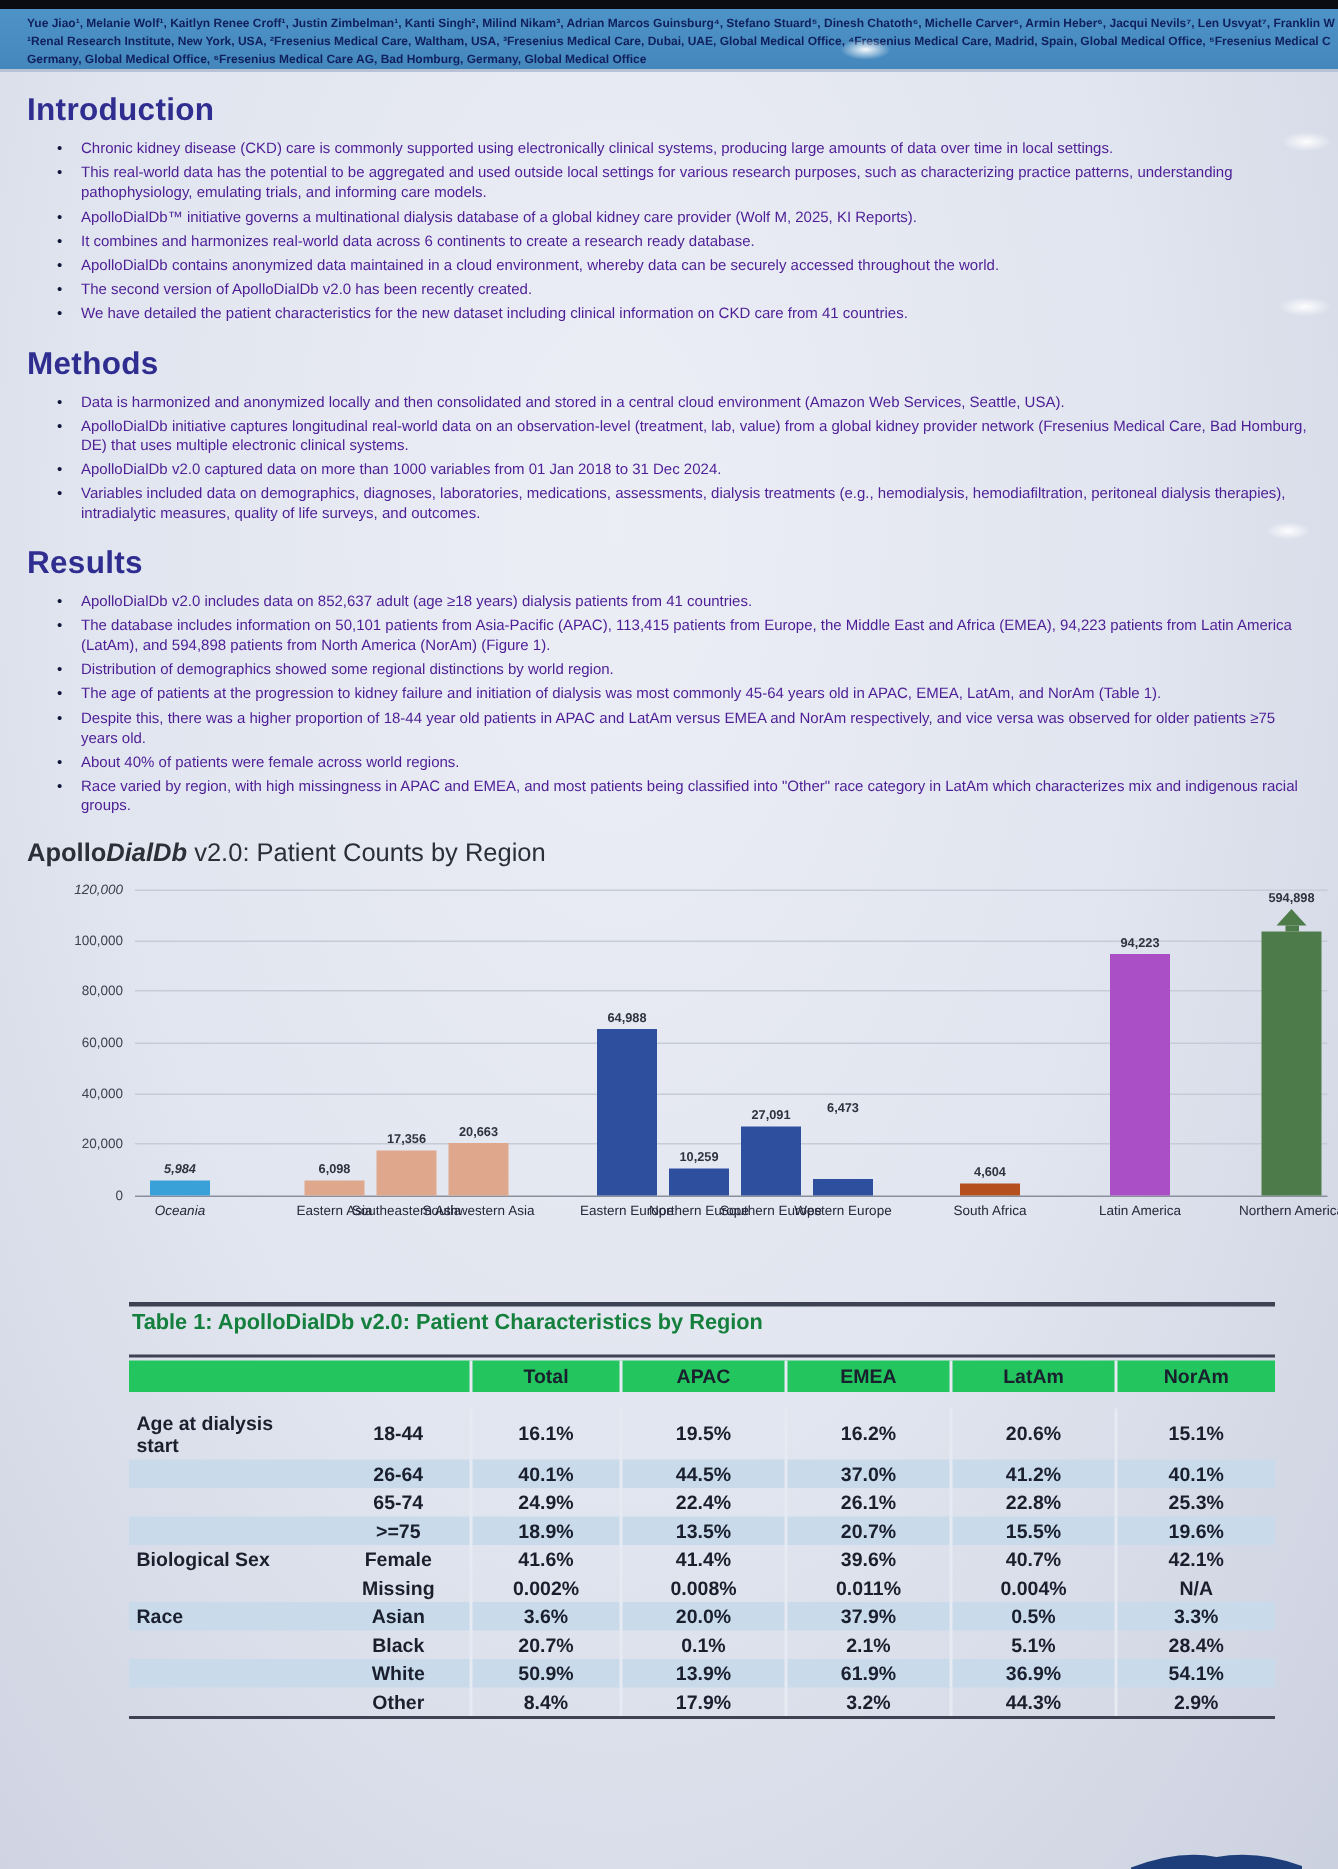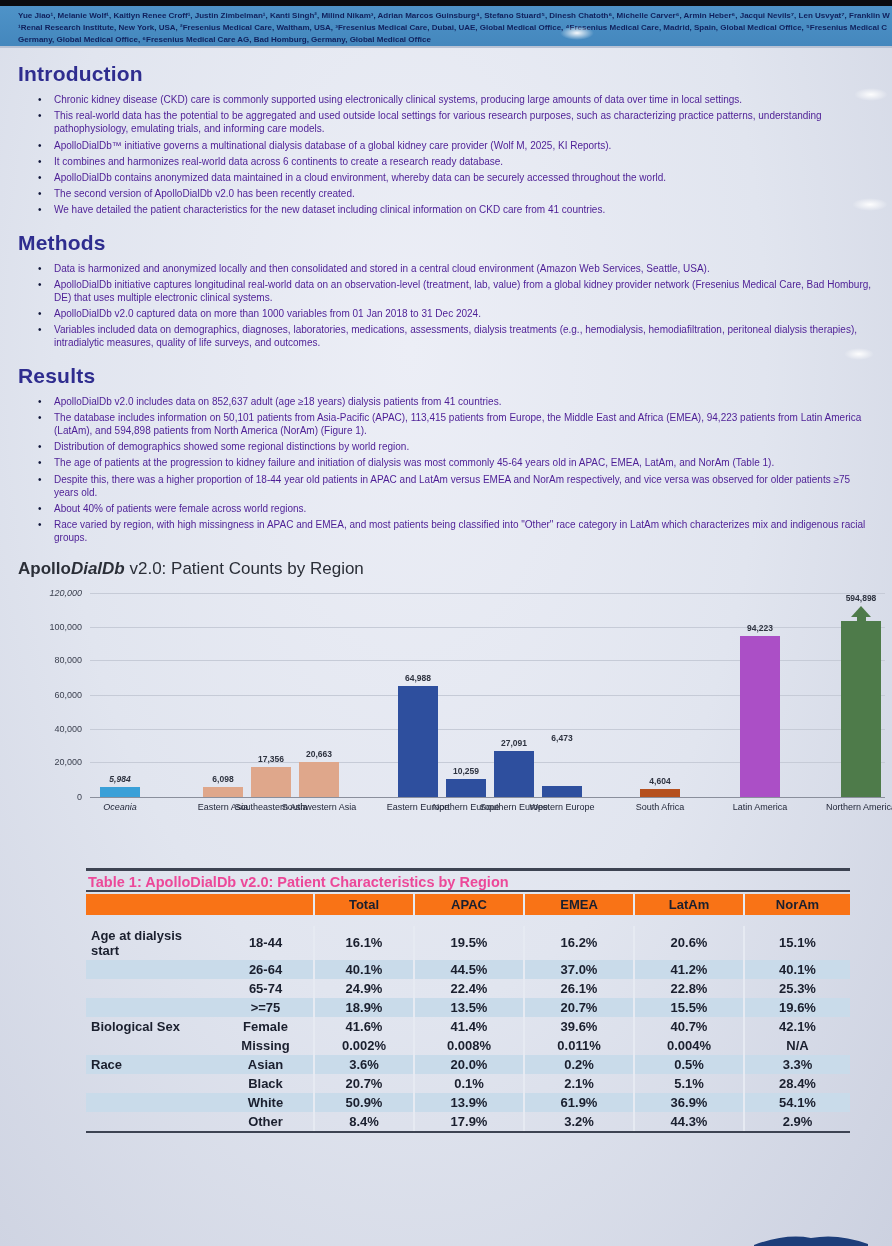--- a/index.html
+++ b/index.html
@@ -54,25 +54,25 @@
   .vlabel { font-size:8.5px; font-weight:700; color:#2e3340; margin-bottom:3px; white-space:nowrap; }
   .xlabel {
     position:absolute; top:100%; left:50%; transform:translateX(-50%);
     margin-top:5px; width:78px; text-align:center; font-size:9px; line-height:1.25; color:#23283a;
   }
   .arrow-tri { width:0; height:0; border-left:10px solid transparent; border-right:10px solid transparent; }
   .arrow-stem { width:9px; }
   
   .tablewrap { margin:30px 0 0 68px; width:764px; border-top:3px solid #3d4352; }
   .tbl-title {
-    font-size:14.5px; font-weight:700; color:#ec4899; padding:3px 2px 0;
+    font-size:14.5px; font-weight:700; color:#15803d; padding:3px 2px 13px;
     border-bottom:2px solid #3d4352;
   }
   table.t1 { width:100%; border-collapse:collapse; margin-top:2px; font-size:13px; color:#1a1f2e; }
-  table.t1 th { background:#f97316; font-weight:700; padding:3px 4px; text-align:center; }
+  table.t1 th { background:#22c55e; font-weight:700; padding:3px 4px; text-align:center; }
   table.t1 td { padding:2px 5px; height:18px; font-weight:700; text-align:center; }
   table.t1 td.g { text-align:left; }
   table.t1 tr.alt td { background:#c9dbea; }
   table.t1 td.vsep, table.t1 th.vsep { border-left:2px solid #e6eaf2; }
   table.t1 tr.spacer td { height:11px; background:transparent !important; }
   .tbl-bottom { border-bottom:2px solid #3d4352; }
   
   .glare { position:absolute; border-radius:50%; background:radial-gradient(rgba(255,255,255,.95), rgba(255,255,255,0) 70%); pointer-events:none; }
   .logo { position:absolute; left:752px; top:1232px; width:118px; height:14px; overflow:hidden; }
 </style>
@@ -285,21 +285,21 @@
             <td class="vsep">0.008%</td>
             <td class="vsep">0.011%</td>
             <td class="vsep">0.004%</td>
             <td class="vsep">N/A</td>
           </tr>
           <tr class="alt">
             <td class="g">Race</td>
             <td>Asian</td>
             <td class="vsep">3.6%</td>
             <td class="vsep">20.0%</td>
-            <td class="vsep">0.2%</td>
+            <td class="vsep">37.9%</td>
             <td class="vsep">0.5%</td>
             <td class="vsep">3.3%</td>
           </tr>
           <tr>
             <td class="g"></td>
             <td>Black</td>
             <td class="vsep">20.7%</td>
             <td class="vsep">0.1%</td>
             <td class="vsep">2.1%</td>
             <td class="vsep">5.1%</td>

